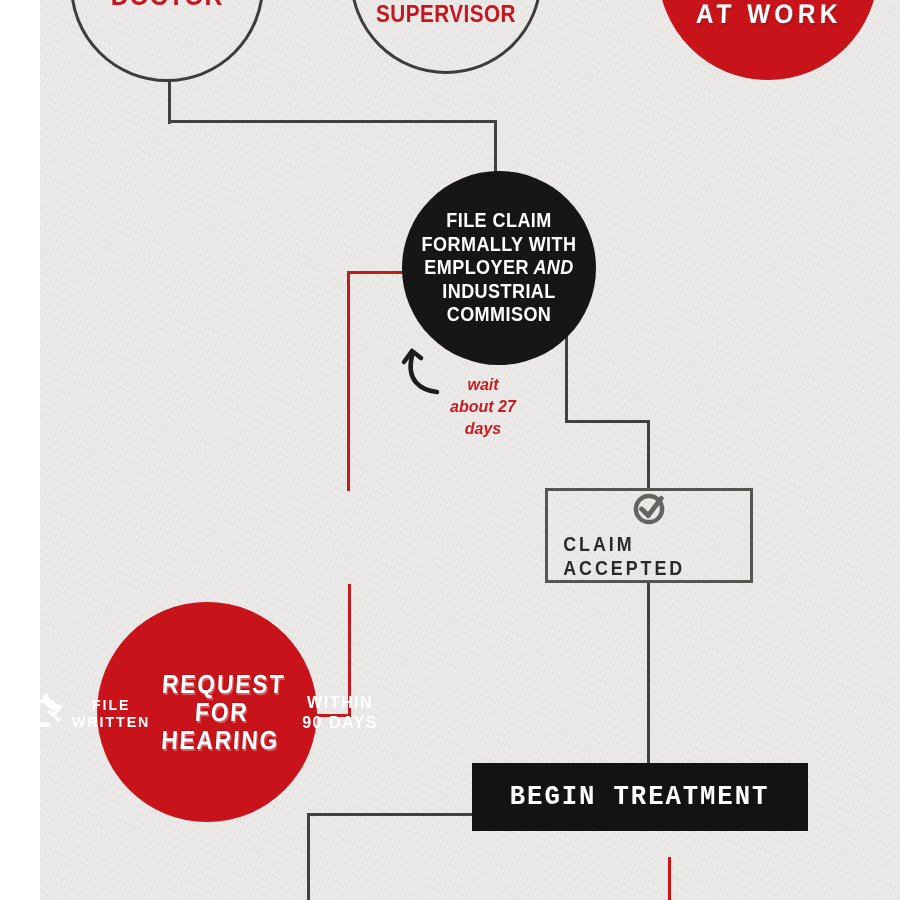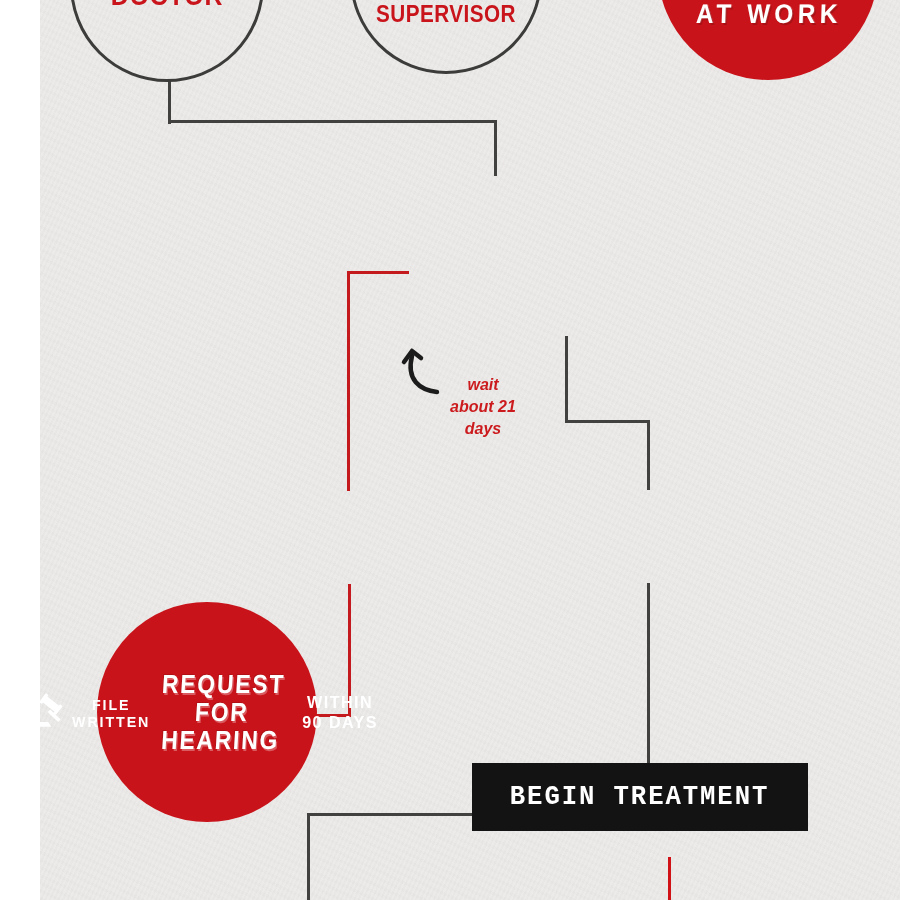--- a/index.html
+++ b/index.html
@@ -82,33 +82,49 @@
 
   <div class="circle outline" style="left:30px;top:-112px;width:194px;height:194px;"></div>
   <div class="top-label lbl-doctor">DOCTOR</div>
 
   <div class="circle outline" style="left:310px;top:-118px;width:192px;height:192px;"></div>
   <div class="top-label lbl-supervisor">SUPERVISOR</div>
 
   <div class="circle red-fill" style="left:618px;top:-140px;width:220px;height:220px;"></div>
   <div class="top-label lbl-atwork">AT WORK</div>
 
+  <div class="circle black-fill" style="left:362px;top:171px;width:194px;height:194px;">
+    <div class="fileclaim-text">
+      <div>FILE CLAIM</div>
+      <div>FORMALLY WITH</div>
+      <div><span>EMPLOYER</span><span class="em">AND</span></div>
+      <div>INDUSTRIAL</div>
+      <div>COMMISON</div>
+    </div>
+  </div>
 
   <svg style="position:absolute;left:352px;top:338px;" width="62" height="66" viewBox="0 0 62 66">
     <path d="M45,54 C28,52 14,42 20,18" fill="none" stroke="#1c1c1c" stroke-width="4.5" stroke-linecap="round"></path>
     <path d="M20,13 L12,24 M20,13 L29,20" fill="none" stroke="#1c1c1c" stroke-width="4.5" stroke-linecap="round"></path>
   </svg>
 
   <div class="note">
     <div>wait</div>
-    <div>about 21</div>
+    <div>about 27</div>
     <div>days</div>
   </div>
 
 
+  <div class="statusbox box-accepted">
+    <svg width="44" height="44" viewBox="0 0 44 44">
+      <circle cx="22" cy="22" r="16" fill="none" stroke="#666460" stroke-width="5.5"></circle>
+      <path d="M13,22 L21,30 L37,9" fill="none" stroke="#666460" stroke-width="6" stroke-linecap="round" stroke-linejoin="round"></path>
+    </svg>
+    <div class="cap">CLAIM ACCEPTED</div>
+  </div>
 
   <div class="circle red-fill" style="left:57px;top:602px;width:220px;height:220px;">
     <div class="hearing-content">
       <svg width="70" height="58" viewBox="0 0 70 58">
         <g fill="#fff">
           <g transform="rotate(38 40 16)">
             <rect x="27" y="10" width="26" height="12" rx="1"></rect>
             <rect x="23" y="7" width="5.5" height="18" rx="1"></rect>
             <rect x="52" y="7" width="5.5" height="18" rx="1"></rect>
           </g>

